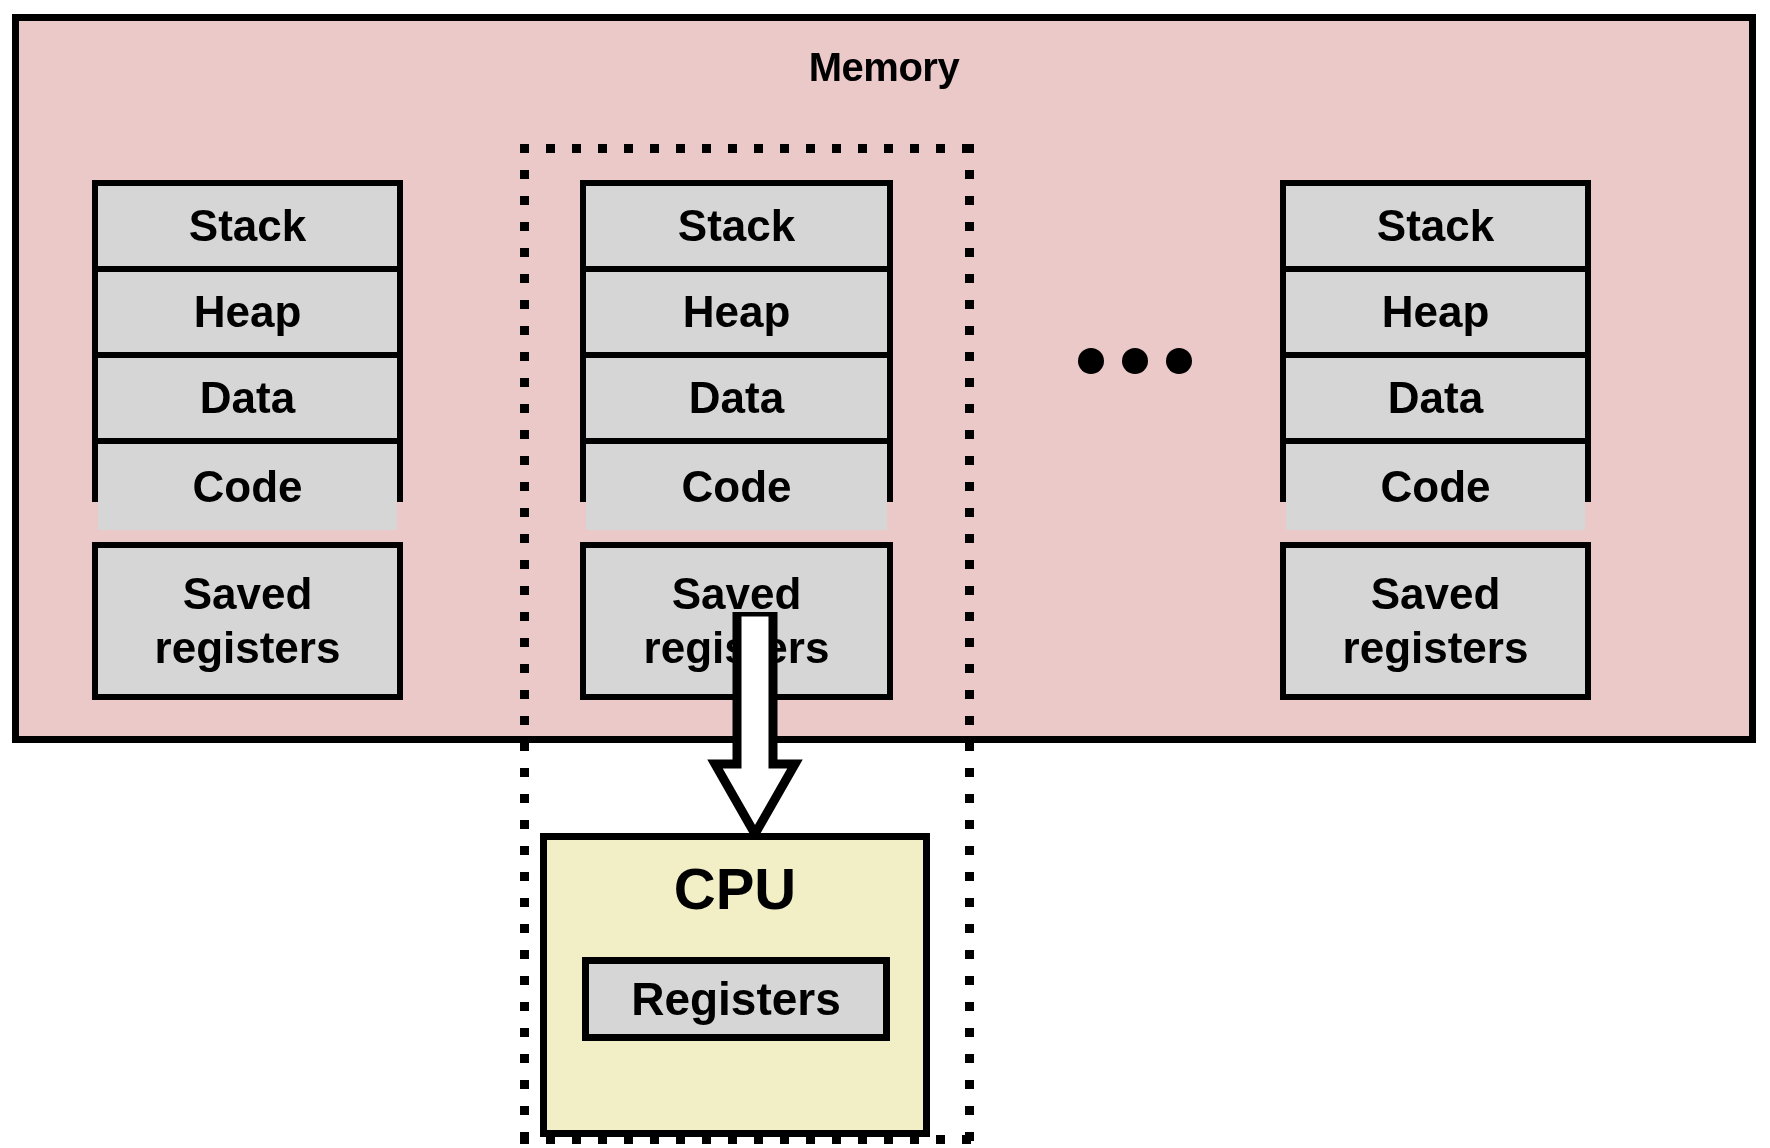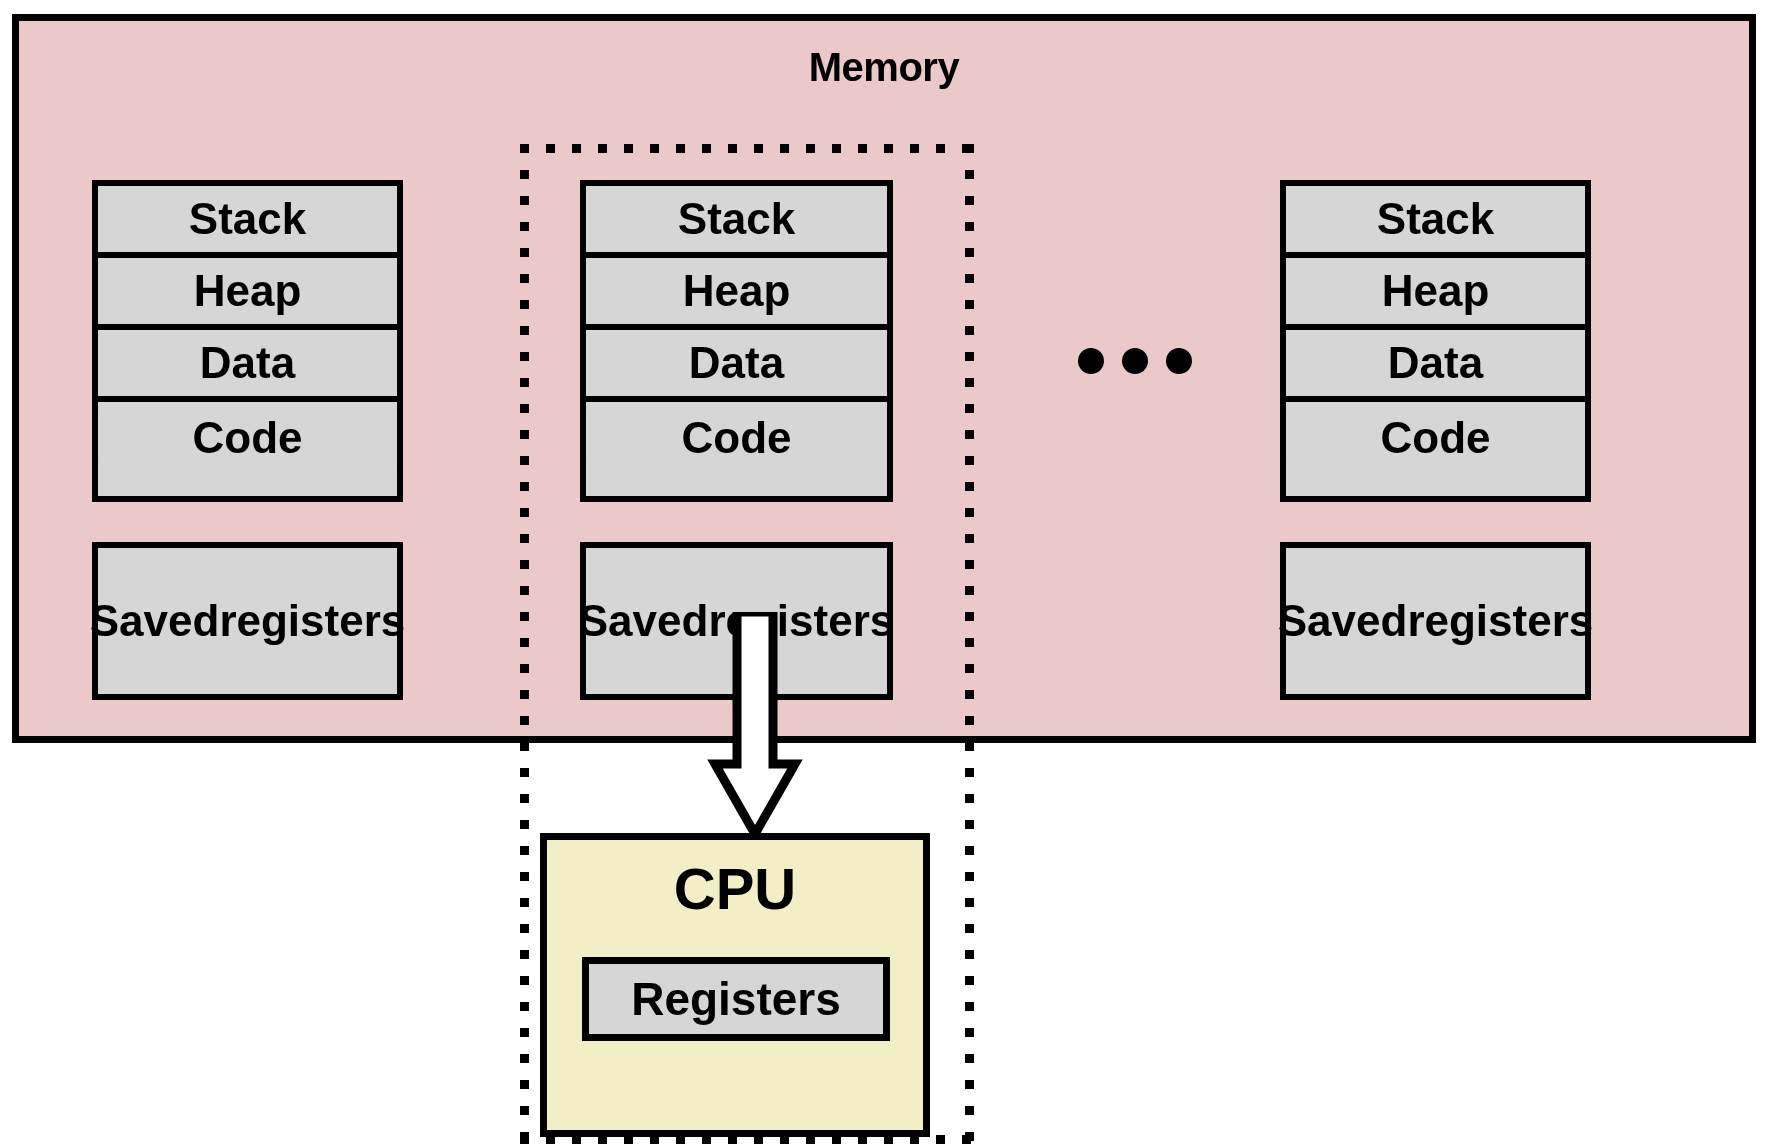--- a/index.html
+++ b/index.html
@@ -52,38 +52,38 @@
   .seg-stack {
     position: absolute;
     box-sizing: border-box;
     border: 6px solid #000000;
     background: #d6d6d6;
   }
   .seg {
     box-sizing: border-box;
     background: #d6d6d6;
     border-bottom: 6px solid #000000;
-    height: 72px;
+    height: 86px;
     display: flex;
     align-items: center;
     justify-content: center;
     font-size: 44px;
     font-weight: bold;
     color: #000000;
     line-height: 1;
   }
-  .seg:last-child { border-bottom: none; border-radius: 15px; }
+  .seg:last-child { border-bottom: none; }
 
   .saved-box {
     position: absolute;
     box-sizing: border-box;
     border: 6px solid #000000;
     background: #d6d6d6;
     display: flex;
-    flex-direction: row;
+    flex-direction: column;
     align-items: center;
     justify-content: center;
     font-size: 44px;
     font-weight: bold;
     color: #000000;
     line-height: 1.22;
     text-align: center;
   }
 
   

